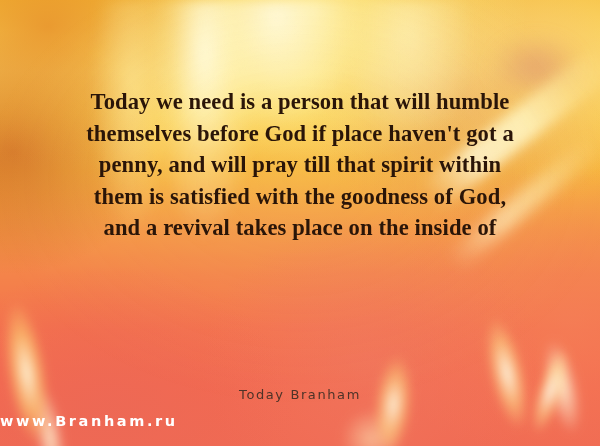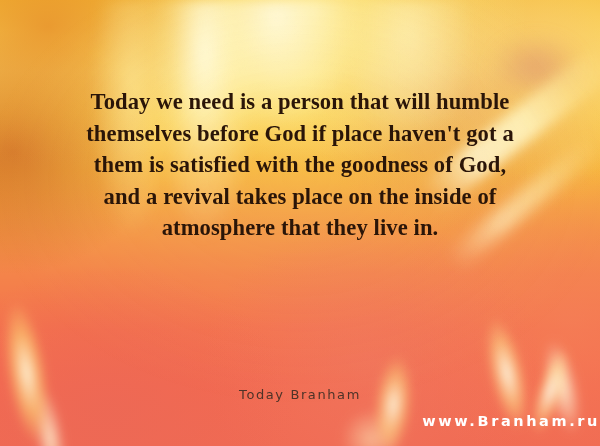--- a/index.html
+++ b/index.html
@@ -192,27 +192,26 @@
     font-family: "DejaVu Sans", sans-serif;
     font-size: 13px;
     letter-spacing: 1.6px;
   }
 
   .site {
     position: absolute;
     left: 0;
     right: 0;
     top: 413px;
-    text-align: right;
+    text-align: left;
     color: #ffffff;
     font-family: "DejaVu Sans", sans-serif;
     font-size: 14.5px;
     font-weight: 700;
     letter-spacing: 2.6px;
-    padding-left: 44px;
   }
 </style>
 </head>
 <body>
 
 <div id="poster">
 
   <div class="bg-layer bg-base"></div>
   <div class="bg-layer bg-blobs"></div>
   <div class="bg-layer bg-glow-top"></div>
@@ -221,21 +220,21 @@
   <div class="streak-diag2"></div>
   <div class="flame-left"></div>
   <div class="flame-center"></div>
   <div class="flame-right-a"></div>
   <div class="flame-right-b"></div>
   <div class="bg-layer bg-soften"></div>
 
   <div class="quote">
     <span class="quote-line">Today we need is a person that will humble</span>
     <span class="quote-line">themselves before God if place haven't got a</span>
+    <span class="quote-line">penny, and will pray till that spirit within</span>
     <span class="quote-line">them is satisfied with the goodness of God,</span>
     <span class="quote-line">and a revival takes place on the inside of</span>
-    <span class="quote-line">atmosphere that they live in.</span>
   </div>
 
   <div class="attribution">Today Branham</div>
   <div class="site">www.Branham.ru</div>
 
 </div>
 
 </body></html>

